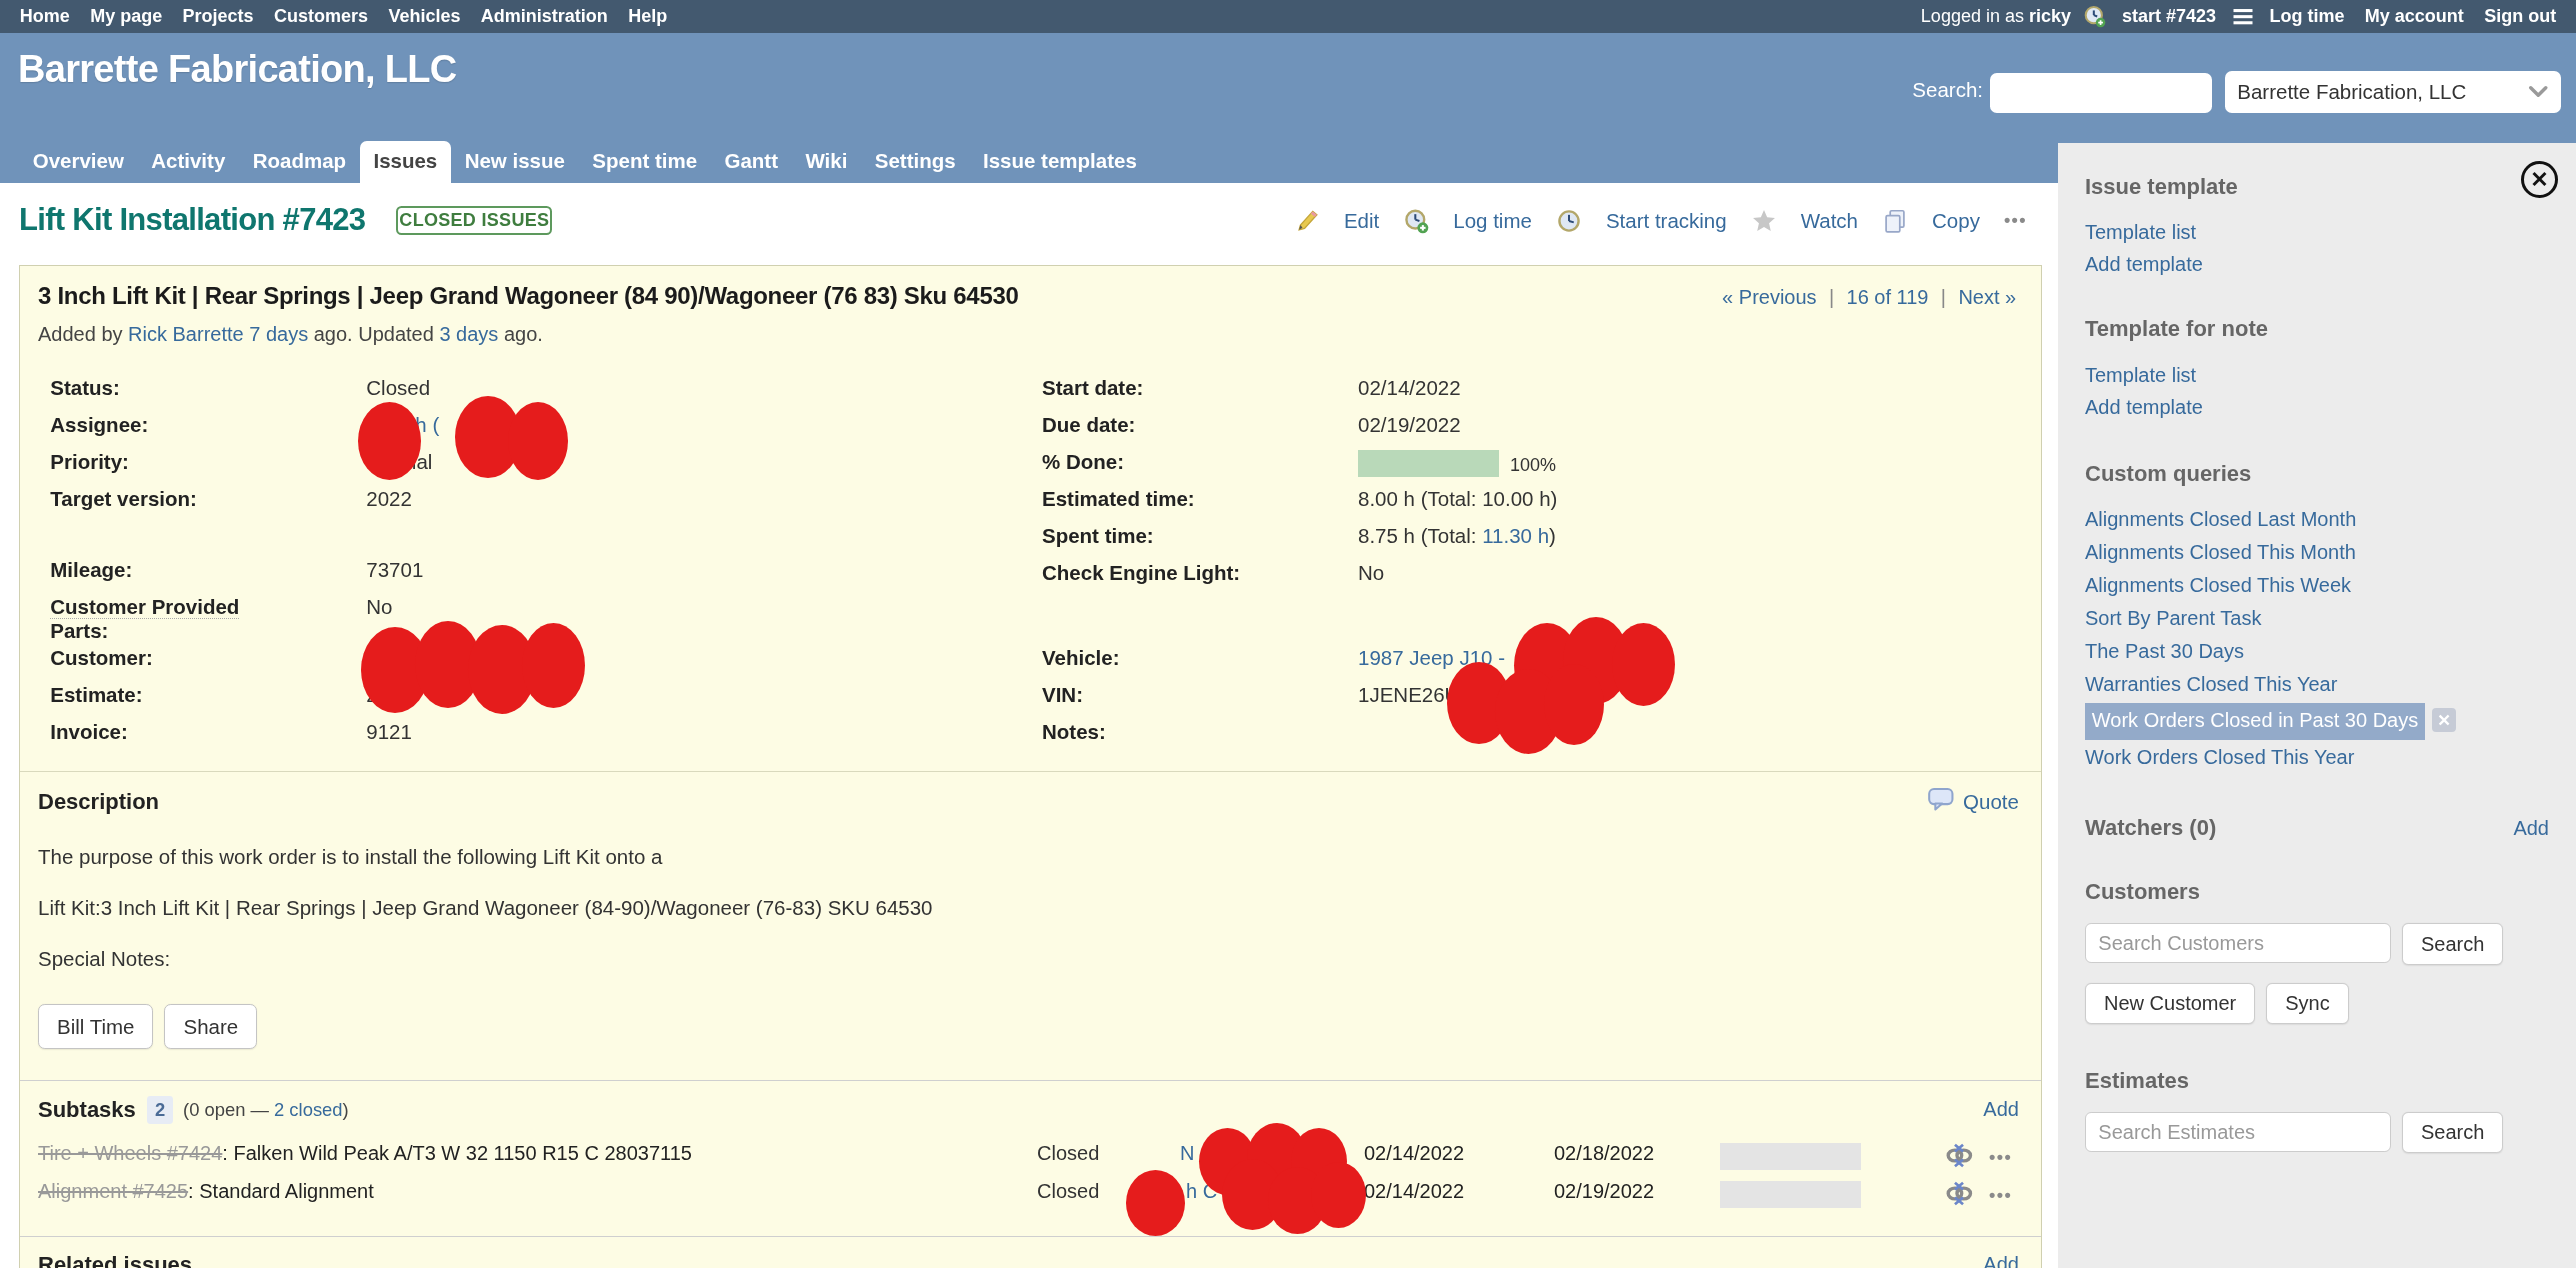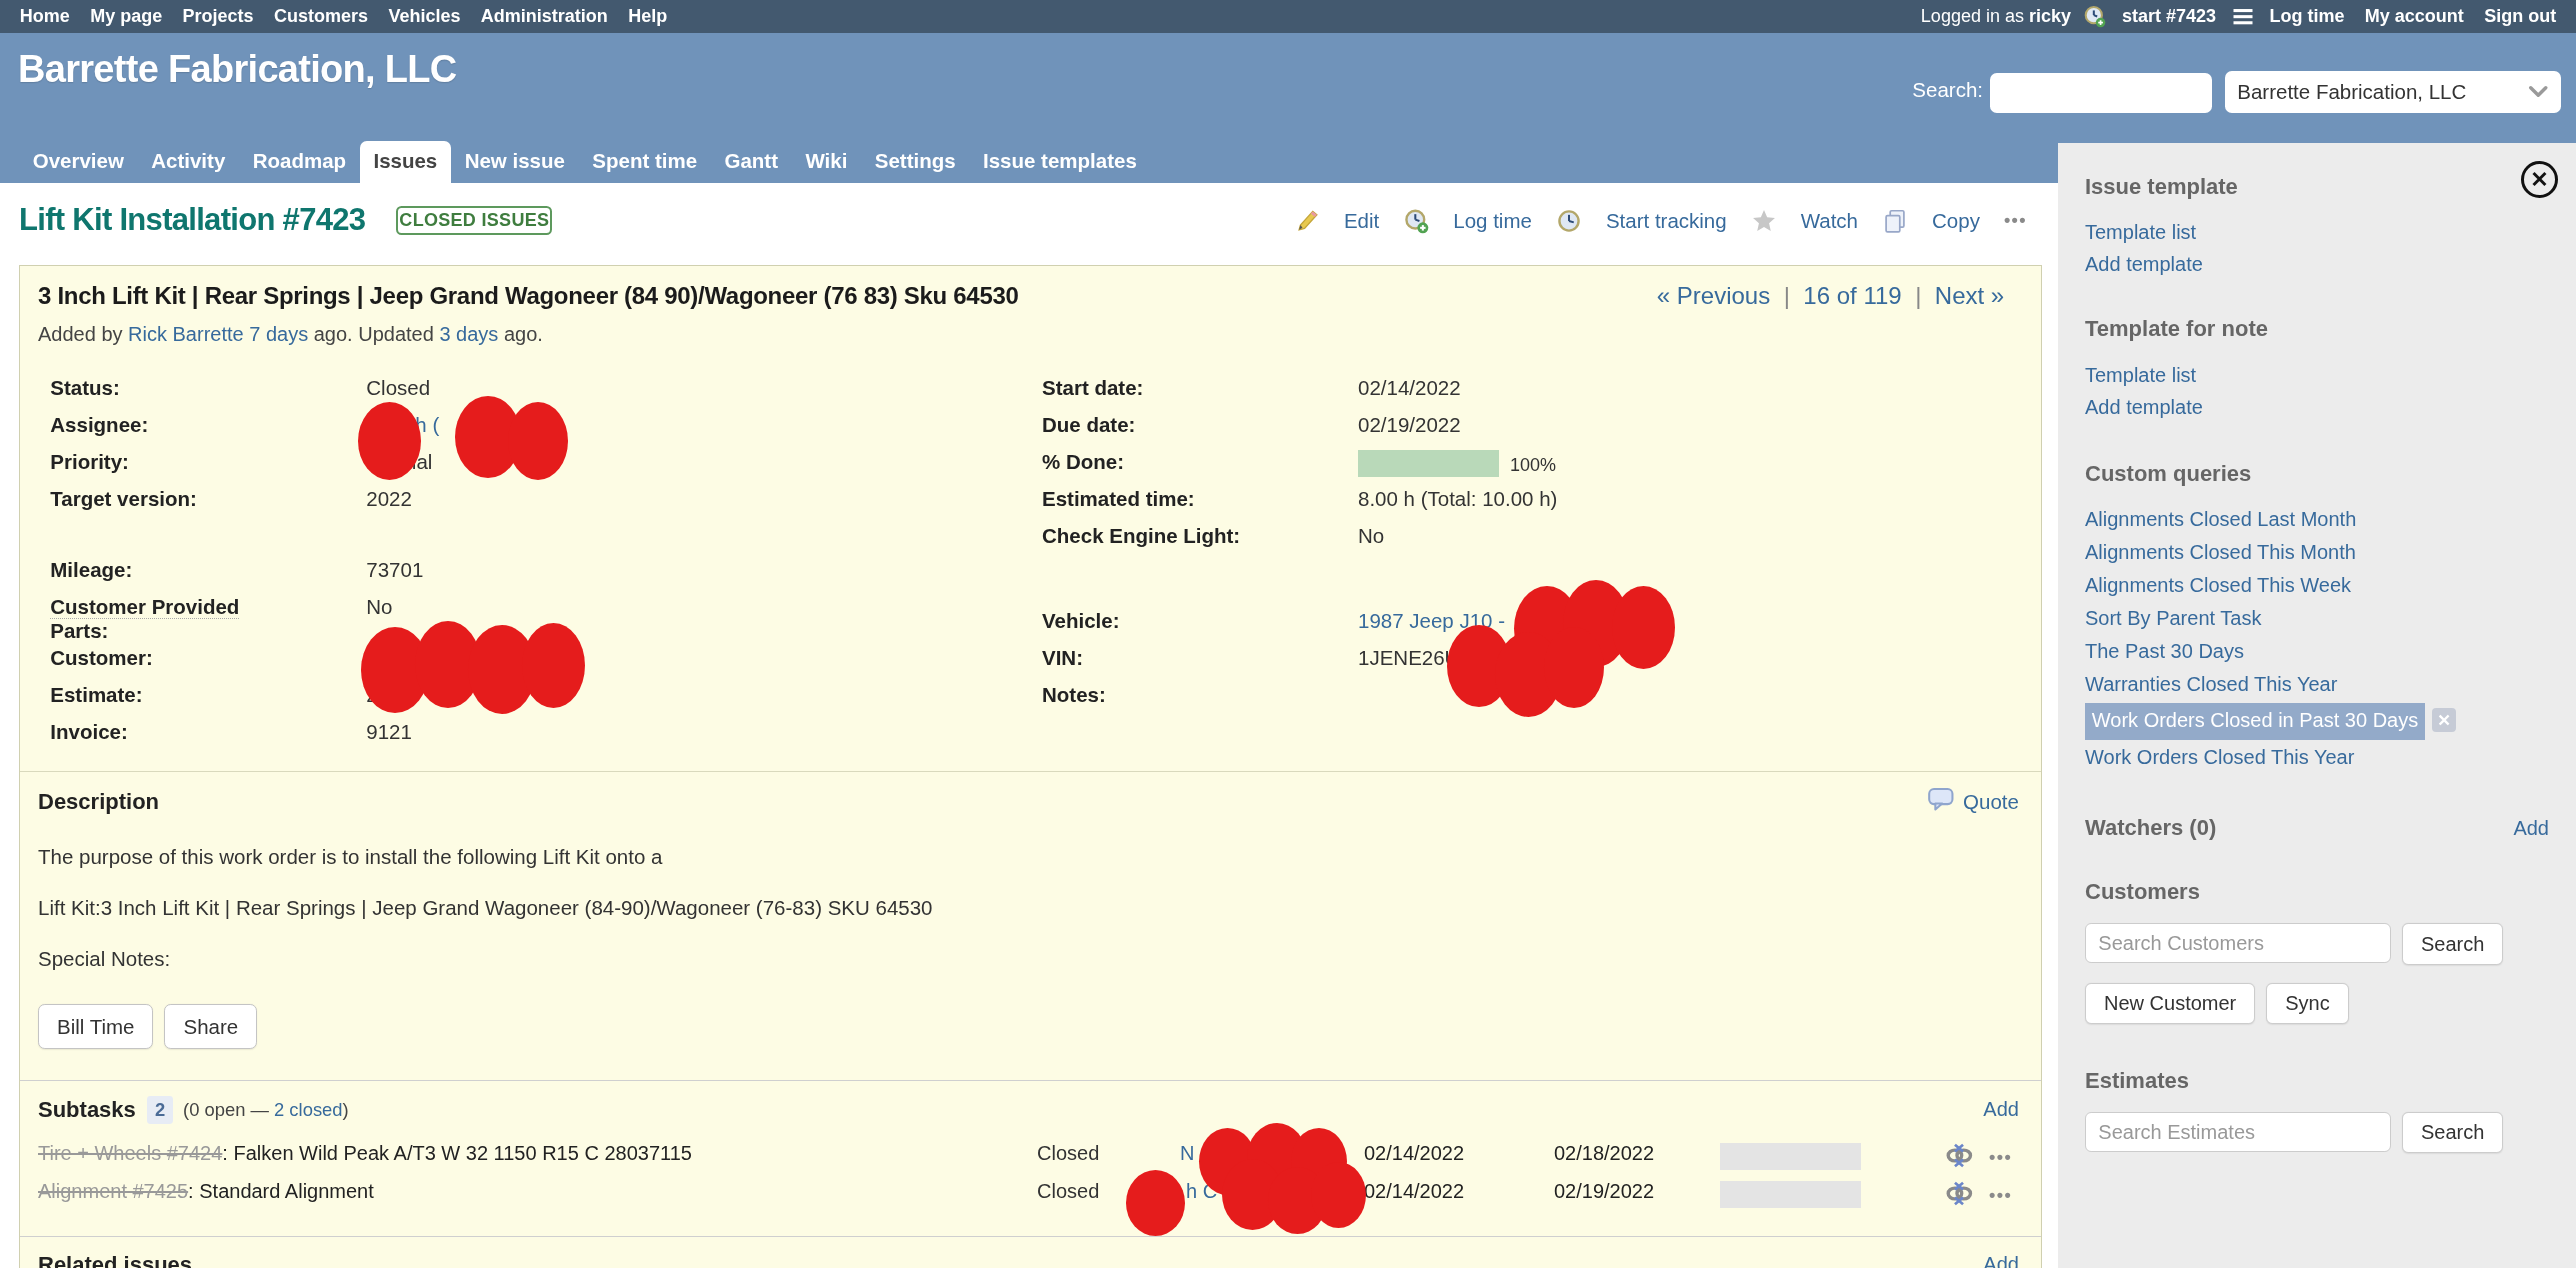--- a/index.html
+++ b/index.html
@@ -46,21 +46,21 @@
   .actions { position:absolute; right:31px; top:24.6px; font-size:20.5px; display:flex;
     align-items:center; gap:24px; }
   .actions .icon { display:inline-flex; }
   .more-dots { color:#8a8a8a; font-weight:bold; font-size:18px; letter-spacing:1.4px; }
 
   
   .panel { position:absolute; left:19px; top:82px; width:2023px; height:1004px;
     background:#fdfce4; border:0.7px solid #d0d0b0; border-bottom:none; padding:16.4px 18px; }
   .subjrow { display:flex; justify-content:space-between; align-items:baseline; }
   .subjrow h3 { font-size:24px; color:#1b1b1b; letter-spacing:-0.3px; }
-  .pagenav { font-size:24px; color:#888; white-space:nowrap; margin-right:12px; }
+  .pagenav { font-size:20px; color:#888; white-space:nowrap; margin-right:0; }
   .pagenav .link { margin:0 6.8px; }
   .byline { margin-top:12.3px; font-size:20px; color:#444; }
 
   .attrs { position:relative; margin-top:30px; height:383px; }
   .col { position:absolute; top:0; }
   .colL { left:12.3px;  width:970px; }
   .colR { left:1004px; width:998px; }
   .attr-row { display:flex; height:37px; font-size:20.5px; }
   .attr-row.tall { height:51px; }
   .attr-label { width:316px; font-weight:bold; color:#222; flex:none; }
@@ -329,20 +329,24 @@
           </div>
         <div class="attr-row">
             <span class="attr-label">% Done:</span>
             <span class="attr-value"><span class="pbar"></span><span class="pbar-label">100%</span></span>
           </div>
         <div class="attr-row">
             <span class="attr-label">Estimated time:</span>
             <span class="attr-value">8.00 h (Total: 10.00 h)</span>
           </div>
         <div class="attr-row">
+            <span class="attr-label">Spent time:</span>
+            <span class="attr-value"><span>8.75 h (Total:</span> <a class="link">11.30 h</a><span>)</span></span>
+          </div>
+        <div class="attr-row">
             <span class="attr-label">Check Engine Light:</span>
             <span class="attr-value">No</span>
           </div>
         <div class="vspace70"></div>
         <div class="attr-row">
             <span class="attr-label">Vehicle:</span>
           <span class="attr-value">
             <a class="link">1987 Jeep J10 -</a>
             <span class="rd" style="left:156px;top:-23px;width:66px;height:85px"></span>
             <span class="rd" style="left:205px;top:-29px;width:66px;height:87px"></span>

